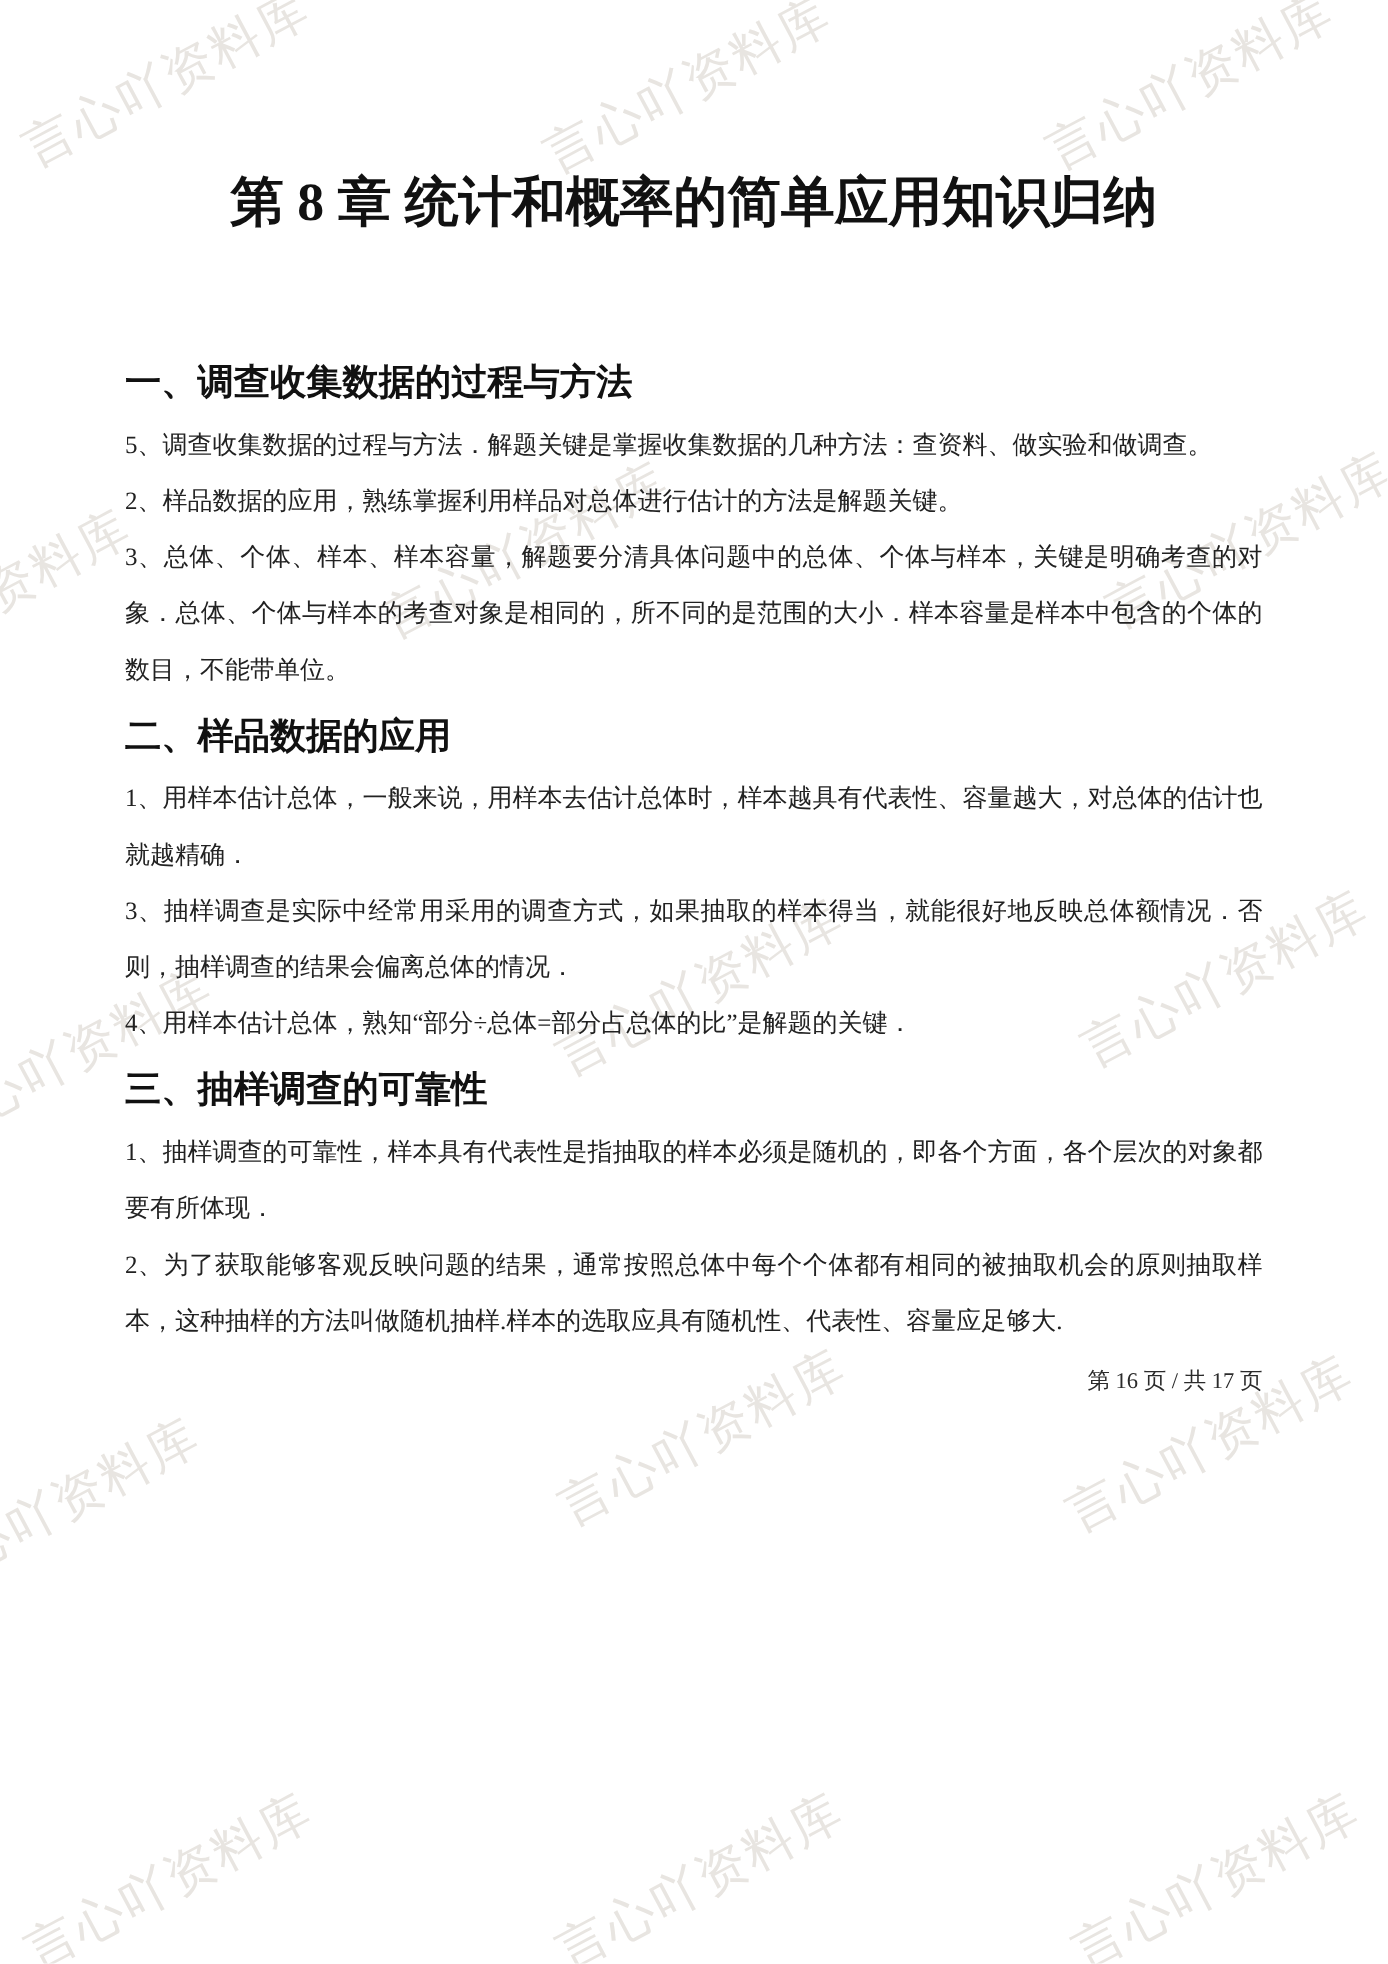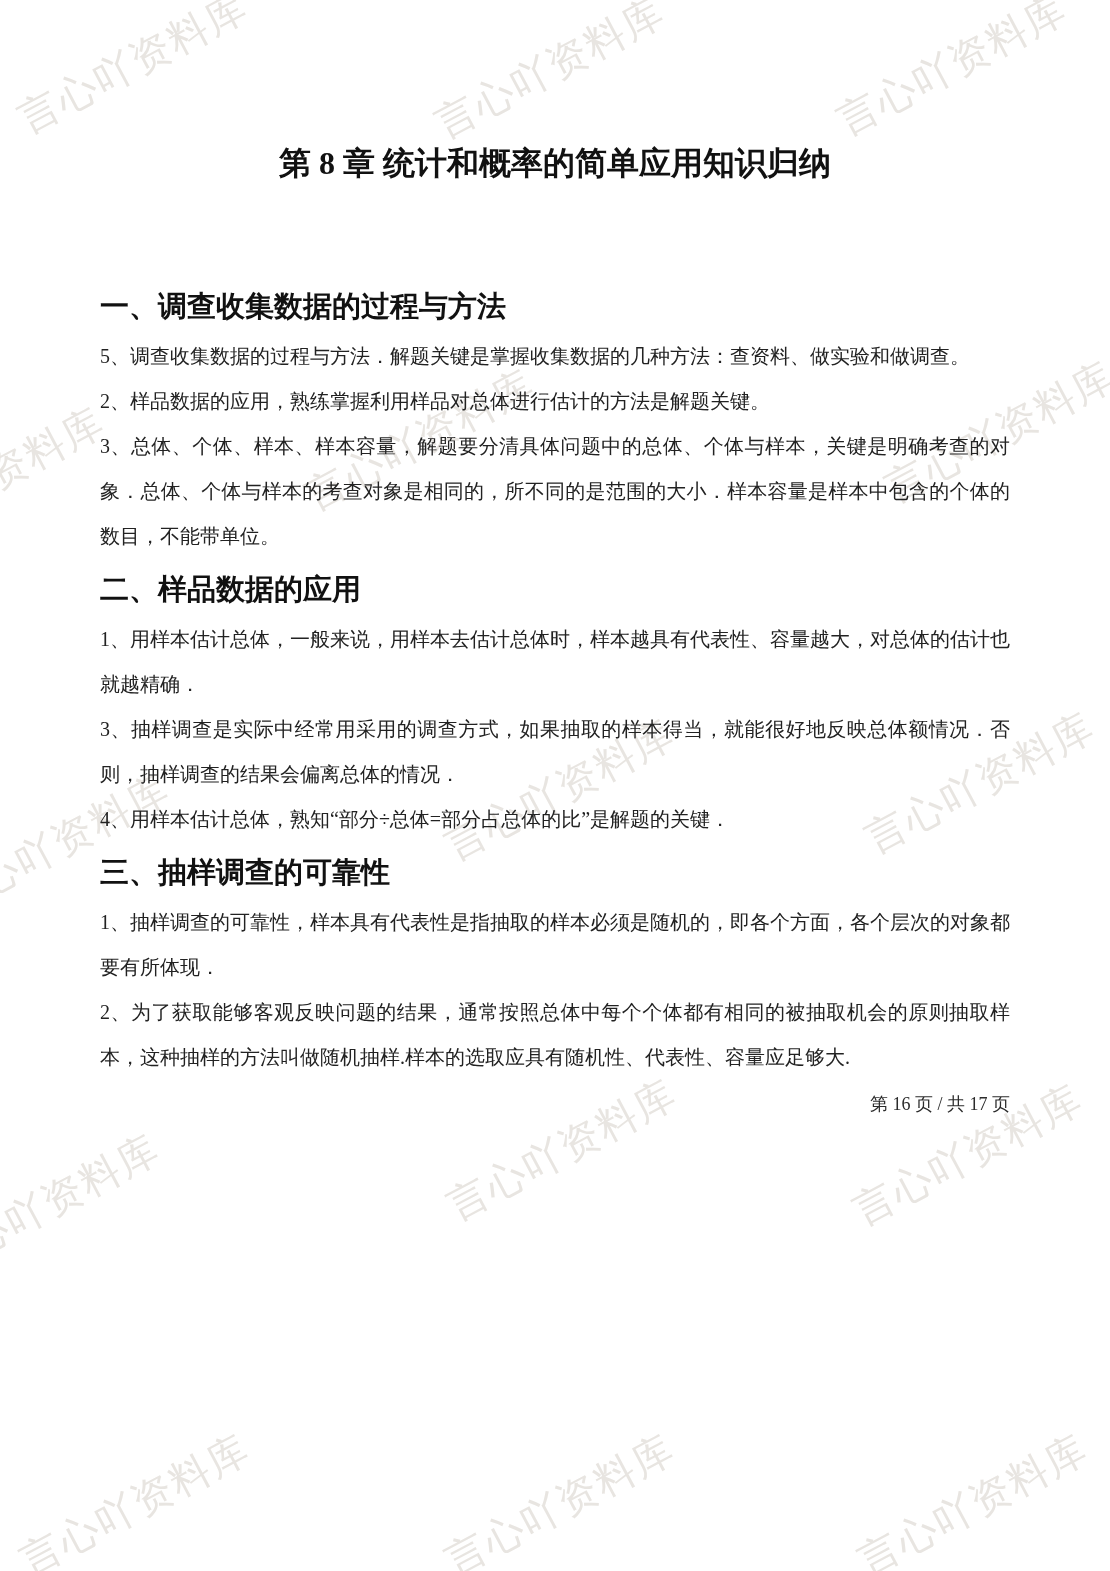--- a/index.html
+++ b/index.html
@@ -28,21 +28,21 @@
     transform: translate(-50%, -50%) rotate(-28deg);
     font-family: "Liberation Sans", "DejaVu Sans", sans-serif;
     user-select: none;
   }
   .content {
     position: relative;
     z-index: 1;
     padding: 140px 100px 0 100px;
   }
   .doc-title {
-    font-size: 32px;
+    font-size: 43px;
     font-weight: bold;
     text-align: center;
     line-height: 46px;
     margin: 0;
     color: #111111;
   }
   .section-heading {
     font-size: 29px;
     font-weight: bold;
     line-height: 32px;

